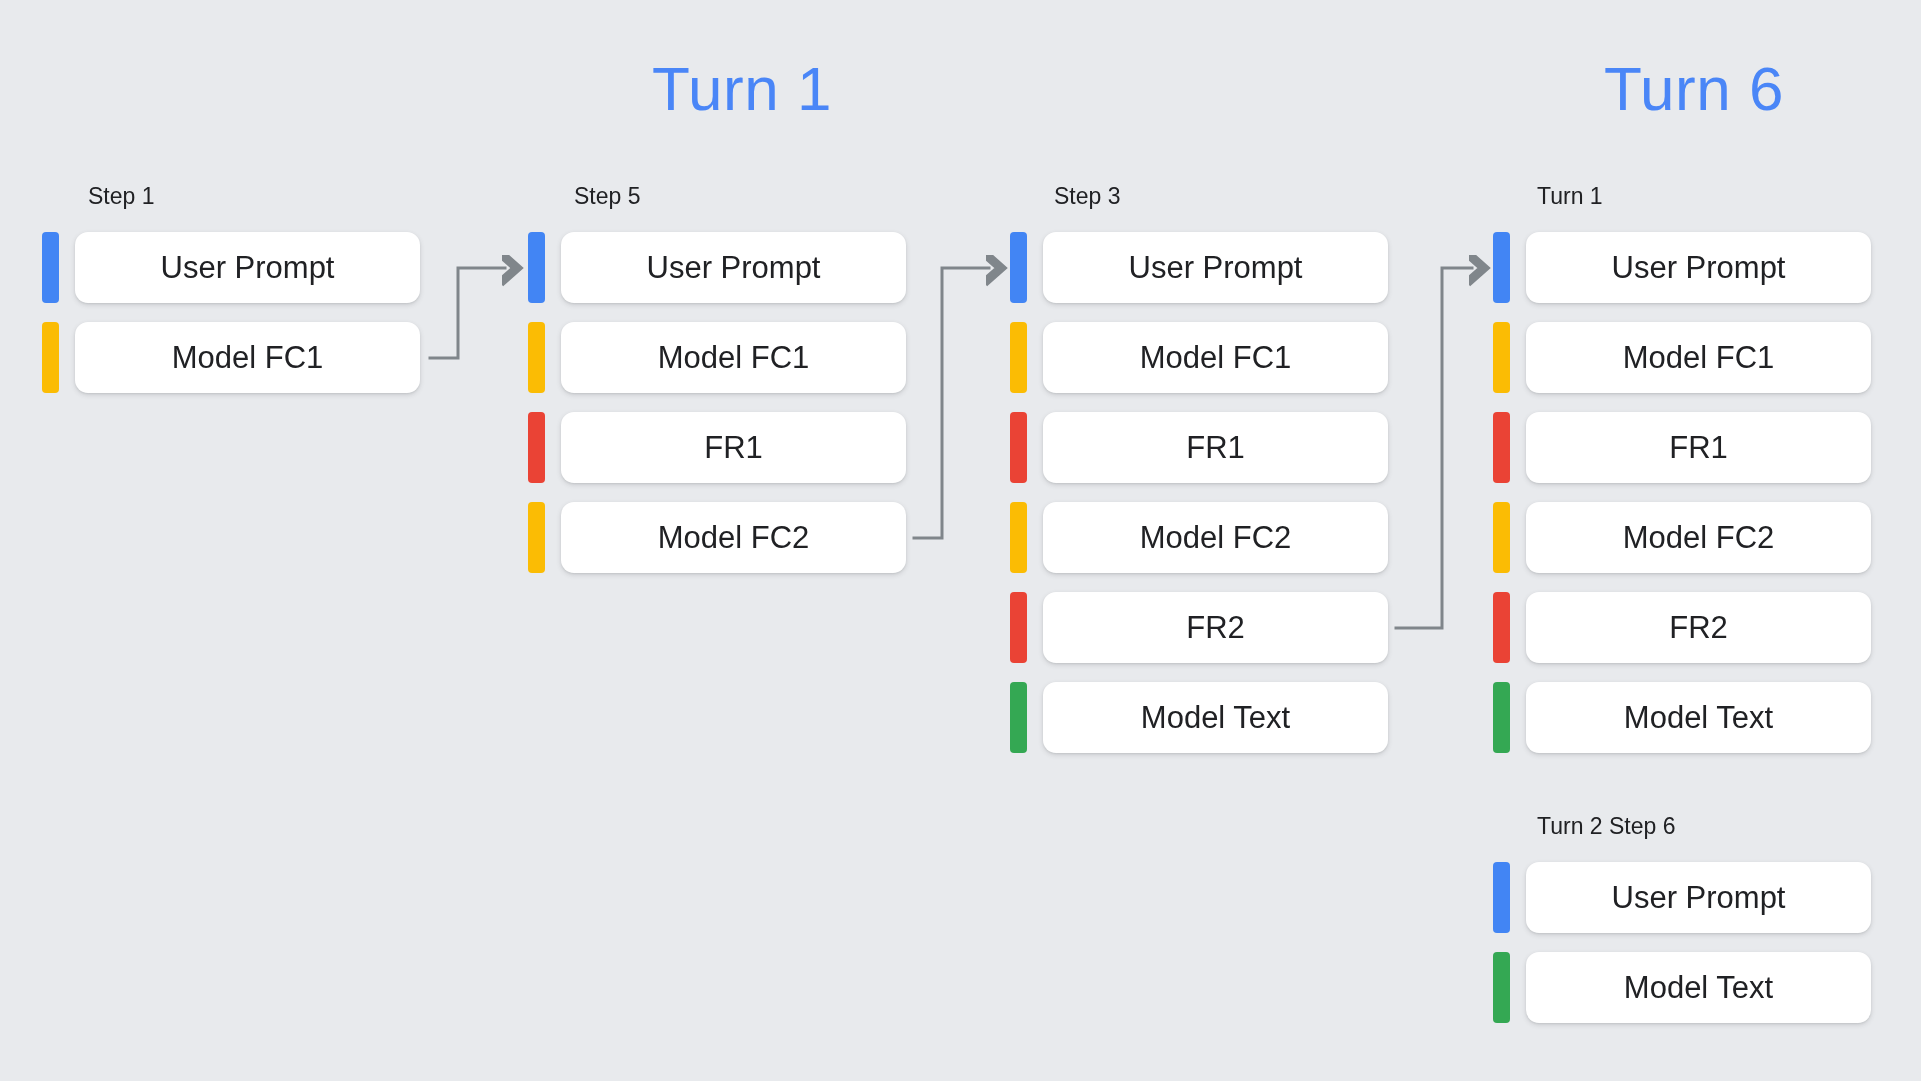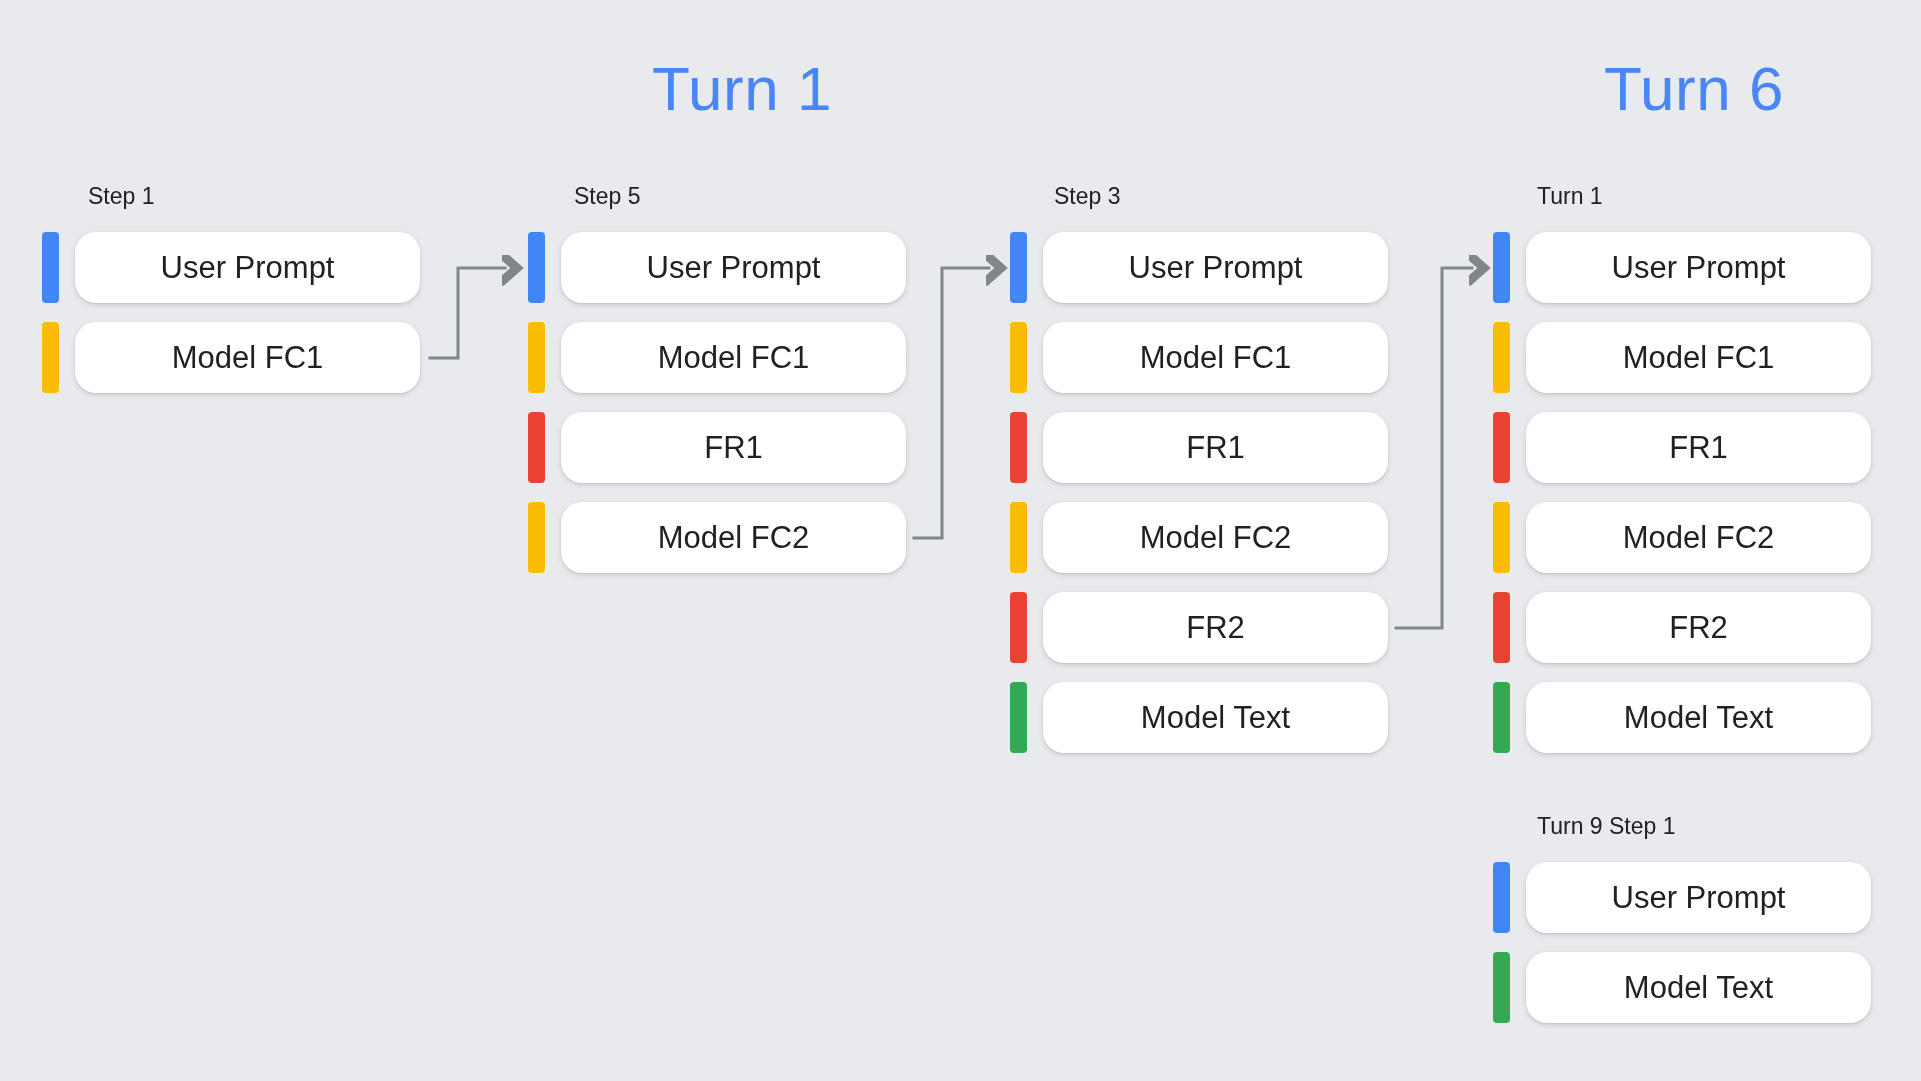--- a/index.html
+++ b/index.html
@@ -58,21 +58,21 @@
   .bar {
     width: 17px;
     height: 71px;
     border-radius: 4px;
     flex: 0 0 auto;
   }
   .card {
     height: 71px;
     margin-left: 16px;
     background: #ffffff;
-    border-radius: 21px;
+    border-radius: 13px;
     box-shadow: 0 2px 5px rgba(60,64,67,0.16), 0 1px 2px rgba(60,64,67,0.10);
     display: flex;
     align-items: center;
     justify-content: center;
     flex: 0 0 auto;
     box-sizing: border-box;
   }
   .card-label {
     font-size: 31px;
     color: #202124;
@@ -241,21 +241,21 @@
 
     <div class="row" style="left:1493px; top:682px;">
       <div class="bar" style="background: rgb(52, 168, 83);"></div>
       <div class="card" style="width:345px;">
         <span class="card-label">Model Text</span>
       </div>
     </div>
   </div>
 
   <div class="column">
-    <div class="col-header" style="left:1537px; top:815px;">Turn 9 Step 1</div>
+    <div class="col-header" style="left:1537px; top:815px;">Turn 2 Step 6</div>
 
     <div class="row" style="left:1493px; top:862px;">
       <div class="bar" style="background: rgb(66, 133, 244);"></div>
       <div class="card" style="width:345px;">
         <span class="card-label">User Prompt</span>
       </div>
     </div>
 
     <div class="row" style="left:1493px; top:952px;">
       <div class="bar" style="background: rgb(52, 168, 83);"></div>

